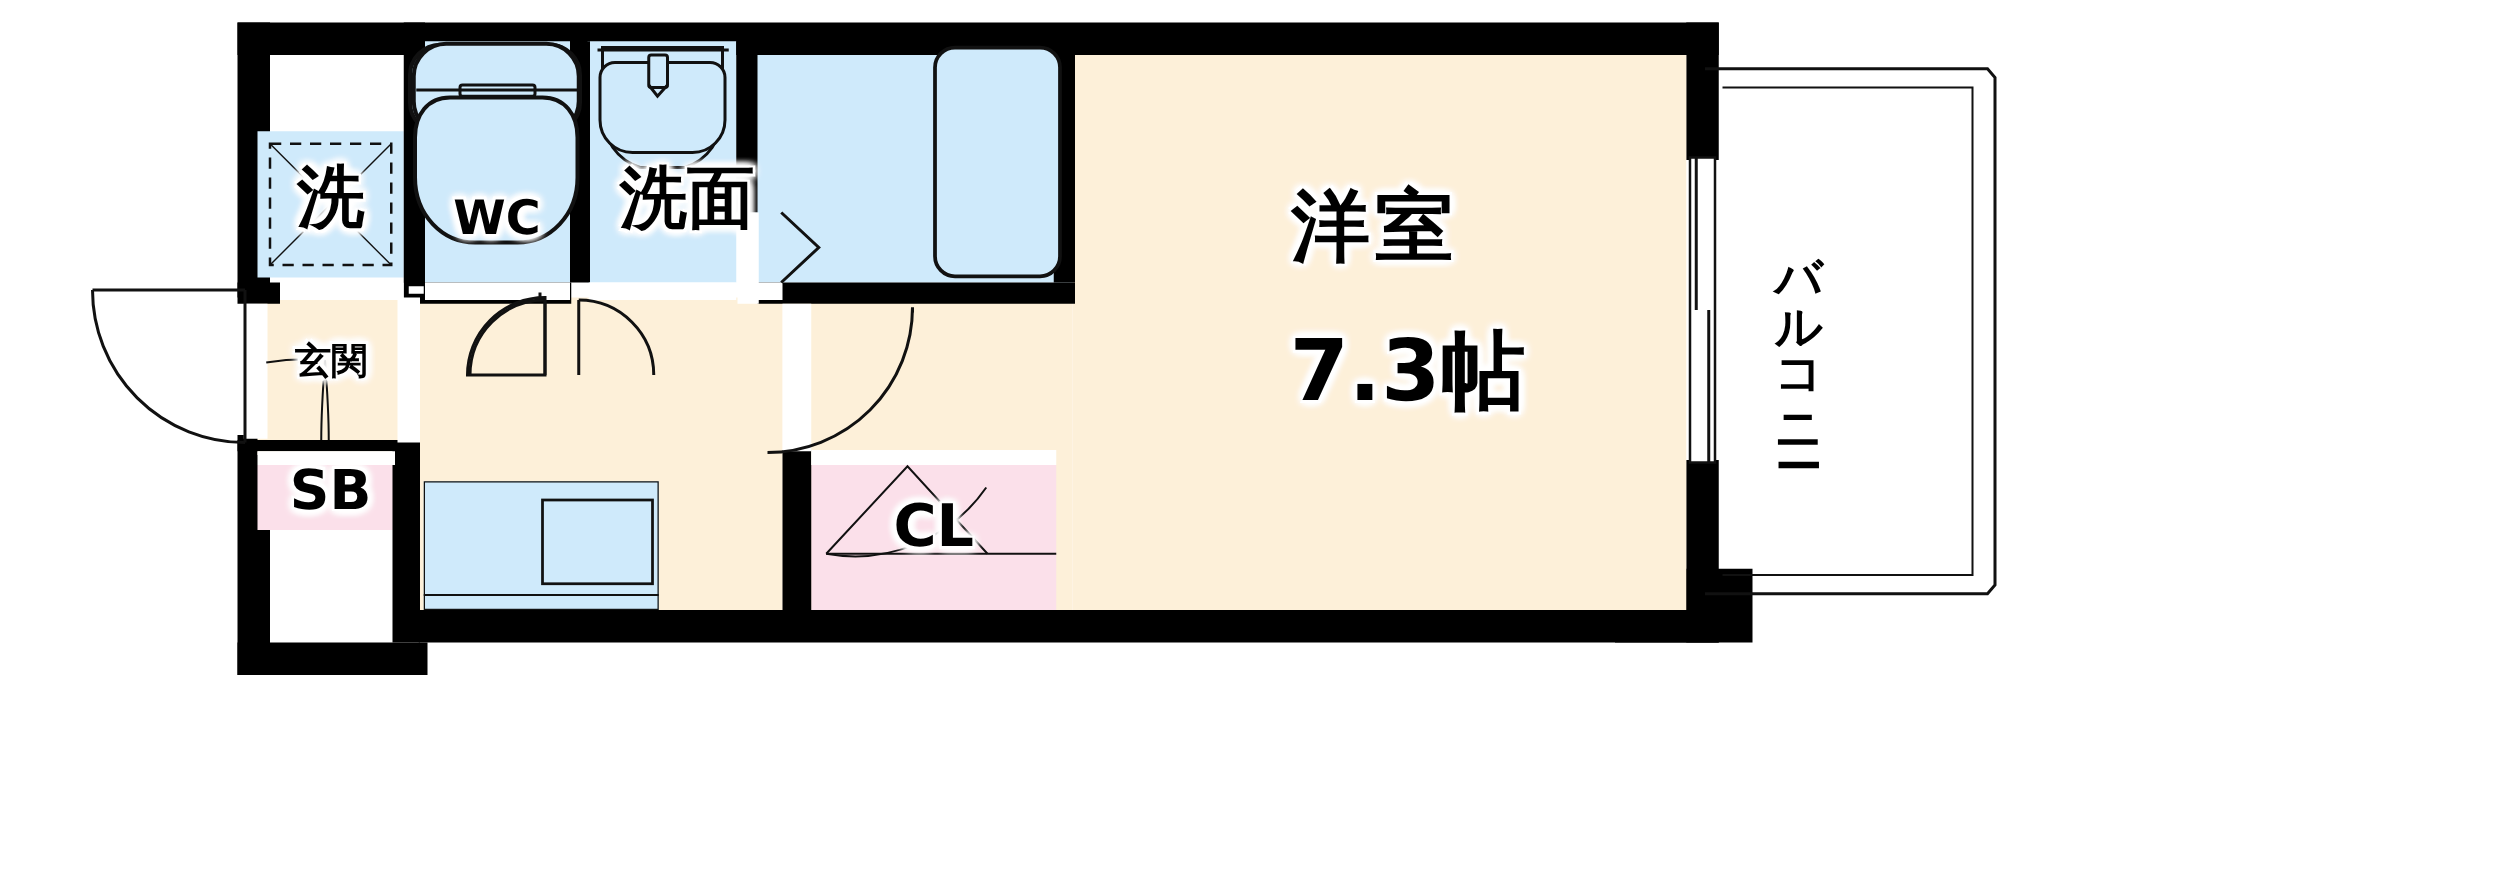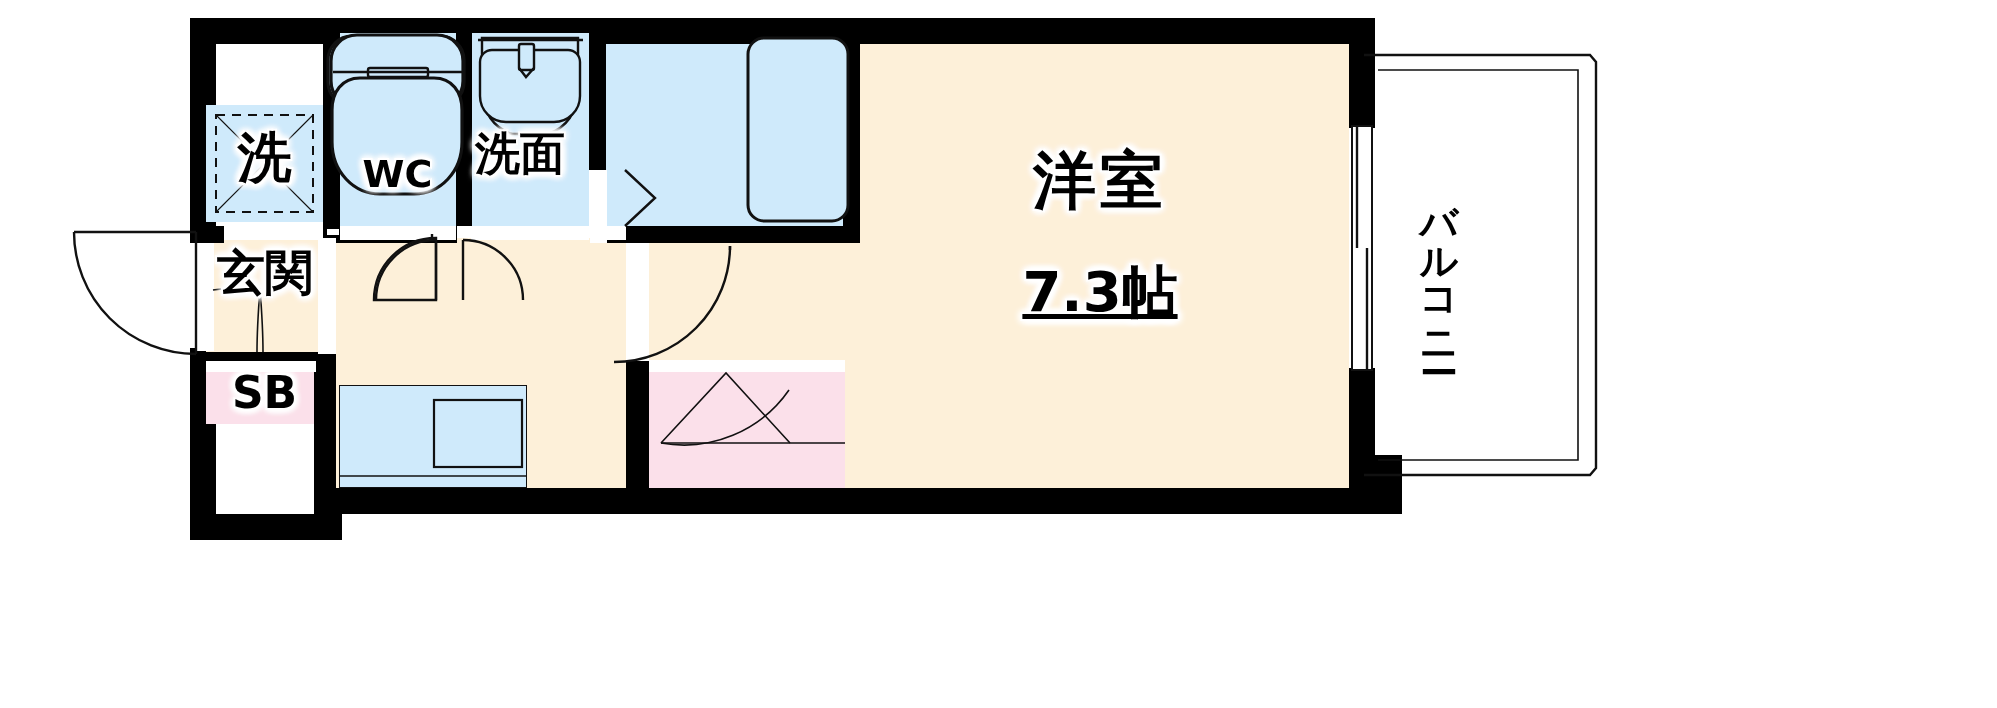--- a/index.html
+++ b/index.html
@@ -176,27 +176,28 @@
     <rect x="1352" y="126" width="20" height="244" fill="#ffffff" stroke="#111" stroke-width="2"></rect>
     <line class="stroke" x1="1357" y1="126" x2="1357" y2="248"></line>
     <line class="stroke" x1="1367" y1="248" x2="1367" y2="370"></line>
 
   </svg>
 
   <div class="lbl lbl-jp" style="left:206px;top:130px;width:117px;font-size:54px;">洗</div>
 
   <div class="lbl" style="left:339px;top:155px;width:117px;font-size:38px;">WC</div>
 
-  <div class="lbl lbl-jp" style="left:438px;top:131px;width:127px;font-size:45px;text-align:right;">洗面</div>
-
-
-  <div class="lbl lbl-jp" style="left:203px;top:248px;width:124px;font-size:48px;">玄関</div>
+  <div class="lbl lbl-jp" style="left:486px;top:131px;width:127px;font-size:54px;">洗面</div>
+
+
+  <div class="lbl lbl-jp" style="left:203px;top:274px;width:124px;font-size:29px;">玄関</div>
 
   <div class="lbl" style="left:206px;top:371px;width:117px;font-size:44px;">SB</div>
 
+  <div class="lbl" style="left:649px;top:398px;width:196px;font-size:47px;">CL</div>
 
   <div class="lbl lbl-jp" style="left:950px;top:149px;width:300px;font-size:63px;letter-spacing:4px;">洋室</div>
 
-  <div class="lbl" style="left:950px;top:263px;width:300px;font-size:56px;text-decoration:underline;">7.3帖</div>
+  <div class="lbl" style="left:976px;top:263px;width:300px;font-size:68px;">7.3帖</div>
 
   <div class="lbl lbl-jp" style="left:1400px;top:140px;width:60px;font-size:38px;line-height:1.12;writing-mode:vertical-rl;text-orientation:upright;height:250px;">バルコニー</div>
 
 </div>
 
 </body></html>

